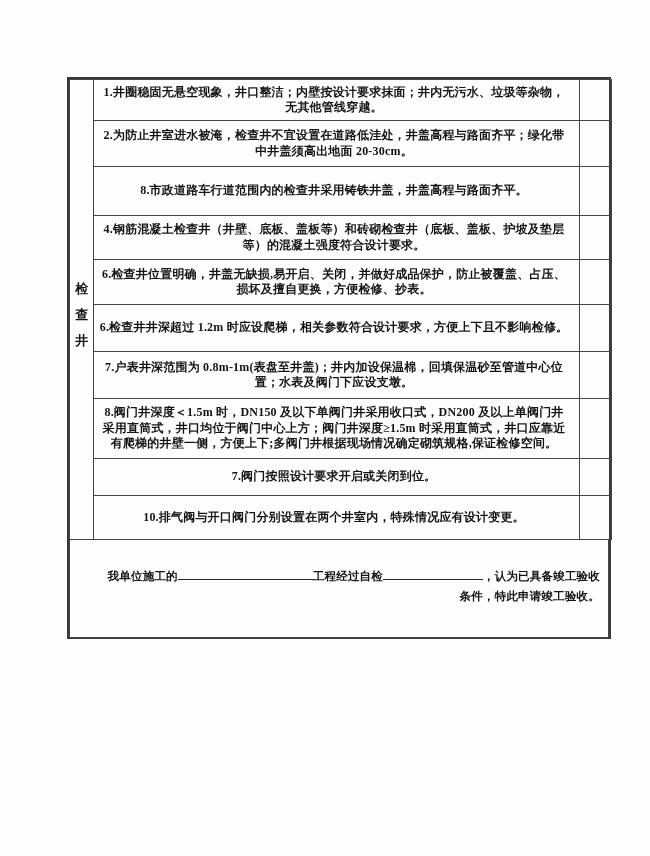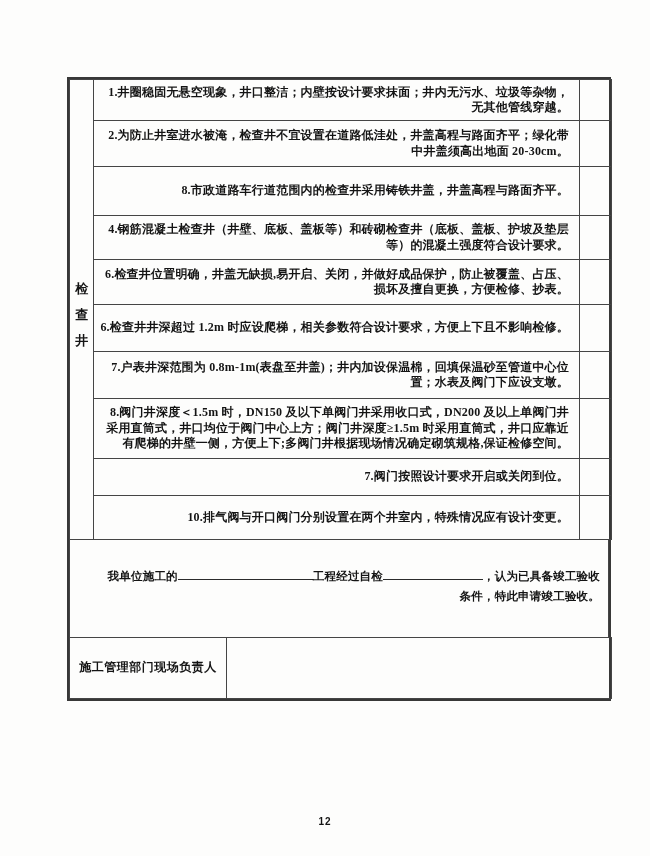--- a/index.html
+++ b/index.html
@@ -44,21 +44,21 @@
   .cat-text {
     writing-mode: vertical-rl;
     letter-spacing: 26px;
     margin: 0 auto;
     font-size: 13px;
     font-weight: 600;
   }
   
   td.item {
     padding: 3px 10px 3px 5px;
-    text-align: right;
+    text-align: center;
     word-break: break-all;
   }
   td.check { background: transparent; }
   
   td.decl-cell {
     height: 98px;
     vertical-align: top;
     padding: 26px 8px 8px 8px;
   }
   .decl {
@@ -167,24 +167,19 @@
         </tr>
       </tbody>
     </table>
 
     <table>
       <colgroup>
           <col style="width:157px">
           <col style="width:385px">
         </colgroup>
       <tbody>
-        <tr style="height:61px">
-          <td class="sig-label">施工管理部门现场负责人</td>
-          <td class="sig-value"></td>
-        </tr>
       </tbody>
     </table>
 
   </div>
 
-  <div class="page-number">12</div>
 
 </div>
 
 </body></html>

